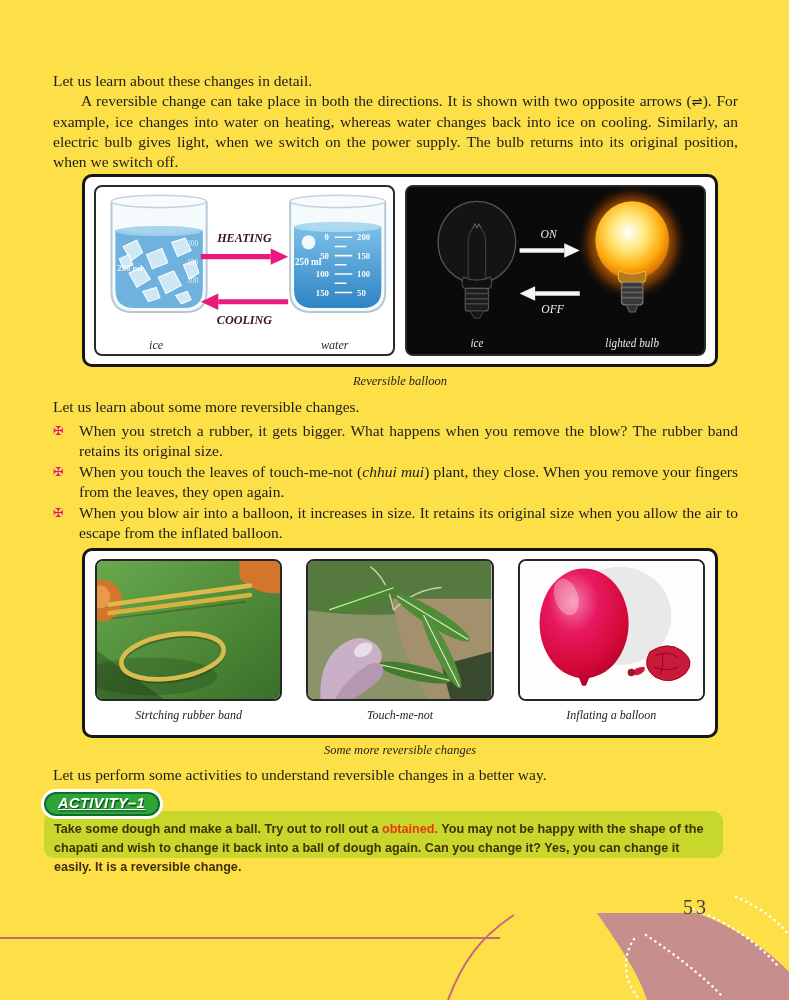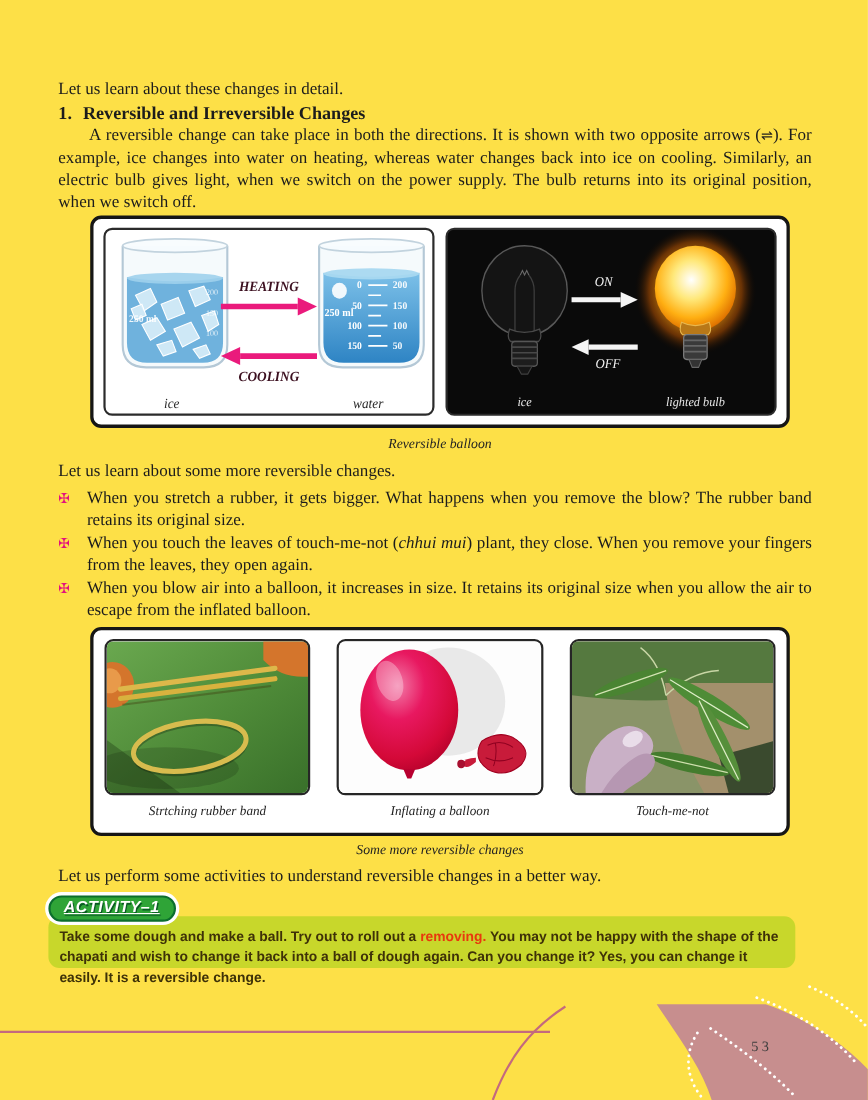--- a/index.html
+++ b/index.html
@@ -42,32 +42,31 @@
                   border-radius:10px; padding:9px 12px 0 10px; }
   .activity-text { font-family:"Liberation Sans", sans-serif; font-weight:bold; font-size:12.6px;
                    line-height:19px; color:#3e3108; }
   .chapati { color:#e8380d; }
   .badge { position:absolute; top:0; left:0; background:#2fa437; border:2px solid #0b6e2d;
            border-radius:15px; padding:1px 13px 3px 12px; box-shadow:0 0 0 3px #ffffff;
            font-family:"Liberation Sans", sans-serif; font-style:italic; font-weight:bold;
            font-size:14.5px; letter-spacing:.5px; color:#fff; text-shadow:1px 1.5px 0 #0a5a24;text-decoration:underline; }
 
   .footer-deco { position:absolute; left:0; top:895px; width:789px; height:105px; pointer-events:none; }
-  .page-num { position:absolute; left:683px; top:943px; font-size:13px; letter-spacing:3px;
+  .page-num { position:absolute; left:683px; top:896px; font-size:20px; letter-spacing:3px;
               color:#3d3d3d; z-index:2; }
 </style>
 </head>
 <body>
 
 <div class="page">
   <div class="content">
 
     <p class="body">Let us learn about these changes in detail.</p>
 
-    <h3 class="heading"><span class="h-num">1.</span><span>Reversible and Irreversible Changes</span></h3>
 
 
     <p class="body indent"><span>A reversible change can take place in both the directions. It is shown with two opposite arrows (</span><span class="sym">⇌</span><span>). For example, ice changes into water on heating, whereas water changes back into ice on cooling. Similarly, an electric bulb gives light, when we switch on the power supply. The bulb returns into its original position, when we switch off.</span></p>
 
     <div class="figure" style="margin-top:2px; height:193px;">
 
       <div class="panel">
         <svg width="100%" height="168" viewBox="0 0 306 164" preserveAspectRatio="none">
           <defs>
             <linearGradient id="waterGrad" x1="0" y1="0" x2="0" y2="1">
@@ -252,20 +251,58 @@
               <ellipse cx="85" cy="104" rx="58" ry="23" fill="none" stroke="rgba(0,0,0,0.25)" stroke-width="3"></ellipse>
               <ellipse cx="85" cy="101" rx="58" ry="23" fill="none" stroke="#d8bc4e" stroke-width="5"></ellipse>
             </g>
           </svg>
         </div>
         <div class="photo-cap">Strtching rubber band</div>
       </div>
       <div class="photo-cell">
         <div class="photo">
           <svg width="100%" height="138" viewBox="0 0 206 146" preserveAspectRatio="none">
+            <rect width="206" height="146" fill="#8a9468"></rect>
+            <path d="M0,0 L206,0 L206,40 Q110,66 0,52 Z" fill="#55793f"></path>
+            <path d="M95,40 L206,40 L206,146 L135,146 Q100,90 95,40 Z" fill="#a3906c"></path>
+            <path d="M150,110 L206,96 L206,146 L160,146 Z" fill="#3a4a2e"></path>
+            <g>
+              <path d="M96,52 Q90,20 70,6" stroke="#c9d6a6" stroke-width="1.5" fill="none"></path>
+              <path d="M96,52 Q120,30 150,28" stroke="#c9d6a6" stroke-width="1.5" fill="none"></path>
+              <g transform="rotate(30 140 60)">
+                  <ellipse cx="140" cy="60" rx="48" ry="9" fill="#4e8c36"></ellipse>
+                  <line x1="94" y1="60" x2="186" y2="60" stroke="#dfeec8" stroke-width="1.2"></line>
+                </g>
+              <g transform="rotate(62 150 95)">
+                  <ellipse cx="150" cy="95" rx="45" ry="8" fill="#568f3b"></ellipse>
+                  <line x1="107" y1="95" x2="193" y2="95" stroke="#dfeec8" stroke-width="1.2"></line>
+                </g>
+              <g transform="rotate(-18 60 40)">
+                  <ellipse cx="60" cy="40" rx="40" ry="8" fill="#4a8432"></ellipse>
+                  <line x1="22" y1="40" x2="98" y2="40" stroke="#d4e4b4" stroke-width="1.2"></line>
+                </g>
+              <g transform="rotate(12 120 118)">
+                  <ellipse cx="120" cy="118" rx="42" ry="8" fill="#447c2e"></ellipse>
+                  <line x1="80" y1="118" x2="160" y2="118" stroke="#cfe0ae" stroke-width="1.2"></line>
+                </g>
+            </g>
+            <g>
+              <path d="M14,146 Q12,108 36,90 Q58,74 76,88 Q90,100 76,114 Q52,138 46,146 Z" fill="#c9b0c6"></path>
+              <path d="M30,146 Q44,124 64,112 Q78,104 84,112 Q88,122 70,134 Q56,142 52,146 Z" fill="#b697b2"></path>
+              <g transform="rotate(-25 62 94)">
+                  <ellipse cx="62" cy="94" rx="11" ry="7" fill="#e9dde9"></ellipse>
+                </g>
+            </g>
+          </svg>
+        </div>
+        <div class="photo-cap">Touch-me-not</div>
+      </div>
+      <div class="photo-cell">
+        <div class="photo">
+          <svg width="100%" height="138" viewBox="0 0 206 146" preserveAspectRatio="none">
             <defs>
               <radialGradient id="balloonGrad" cx="0.38" cy="0.3" r="0.8">
                 <stop offset="0" stop-color="#f27ba8"></stop>
                   <stop offset="0.35" stop-color="#e81860"></stop>
                 <stop offset="0.75" stop-color="#d40938"></stop>
                   <stop offset="1" stop-color="#ad0028"></stop>
               </radialGradient>
             </defs>
             <rect width="206" height="146" fill="#fdfdfd"></rect>
             <ellipse cx="112" cy="58" rx="58" ry="52" fill="#d8d8d8" opacity="0.55"></ellipse>
@@ -279,66 +316,28 @@
             <g>
               <path d="M146,96 Q166,84 182,95 Q198,106 186,119 Q170,132 152,123 Q136,112 146,96 Z" fill="#c81b3a" stroke="#a00020" stroke-width="1"></path>
               <path d="M152,100 Q166,94 178,102 M150,112 Q164,118 178,112 M160,98 Q162,110 158,120" stroke="#8f0020" stroke-width="1" fill="none"></path>
               <path d="M140,116 Q131,124 126,119 Q128,112 140,112 Z" fill="#c81b3a"></path>
               <circle cx="125" cy="118" r="4" fill="#a81030"></circle>
             </g>
           </svg>
         </div>
         <div class="photo-cap">Inflating a balloon</div>
       </div>
-      <div class="photo-cell">
-        <div class="photo">
-          <svg width="100%" height="138" viewBox="0 0 206 146" preserveAspectRatio="none">
-            <rect width="206" height="146" fill="#8a9468"></rect>
-            <path d="M0,0 L206,0 L206,40 Q110,66 0,52 Z" fill="#55793f"></path>
-            <path d="M95,40 L206,40 L206,146 L135,146 Q100,90 95,40 Z" fill="#a3906c"></path>
-            <path d="M150,110 L206,96 L206,146 L160,146 Z" fill="#3a4a2e"></path>
-            <g>
-              <path d="M96,52 Q90,20 70,6" stroke="#c9d6a6" stroke-width="1.5" fill="none"></path>
-              <path d="M96,52 Q120,30 150,28" stroke="#c9d6a6" stroke-width="1.5" fill="none"></path>
-              <g transform="rotate(30 140 60)">
-                  <ellipse cx="140" cy="60" rx="48" ry="9" fill="#4e8c36"></ellipse>
-                  <line x1="94" y1="60" x2="186" y2="60" stroke="#dfeec8" stroke-width="1.2"></line>
-                </g>
-              <g transform="rotate(62 150 95)">
-                  <ellipse cx="150" cy="95" rx="45" ry="8" fill="#568f3b"></ellipse>
-                  <line x1="107" y1="95" x2="193" y2="95" stroke="#dfeec8" stroke-width="1.2"></line>
-                </g>
-              <g transform="rotate(-18 60 40)">
-                  <ellipse cx="60" cy="40" rx="40" ry="8" fill="#4a8432"></ellipse>
-                  <line x1="22" y1="40" x2="98" y2="40" stroke="#d4e4b4" stroke-width="1.2"></line>
-                </g>
-              <g transform="rotate(12 120 118)">
-                  <ellipse cx="120" cy="118" rx="42" ry="8" fill="#447c2e"></ellipse>
-                  <line x1="80" y1="118" x2="160" y2="118" stroke="#cfe0ae" stroke-width="1.2"></line>
-                </g>
-            </g>
-            <g>
-              <path d="M14,146 Q12,108 36,90 Q58,74 76,88 Q90,100 76,114 Q52,138 46,146 Z" fill="#c9b0c6"></path>
-              <path d="M30,146 Q44,124 64,112 Q78,104 84,112 Q88,122 70,134 Q56,142 52,146 Z" fill="#b697b2"></path>
-              <g transform="rotate(-25 62 94)">
-                  <ellipse cx="62" cy="94" rx="11" ry="7" fill="#e9dde9"></ellipse>
-                </g>
-            </g>
-          </svg>
-        </div>
-        <div class="photo-cap">Touch-me-not</div>
-      </div>
     </div>
     <div class="figcap" style="margin-top:4px">Some more reversible changes</div>
 
     <p class="body perform">Let us perform some activities to understand reversible changes in a better way.</p>
 
     <div class="activity">
       <div class="activity-box">
-        <div class="activity-text"><span>Take some dough and make a ball. Try out to roll out a </span><span class="chapati">removing.</span><span>  You may not be happy with the shape of the chapati and wish to change it back into a ball of dough again. Can you change it? Yes, you can change it easily. It is a reversible change.</span></div>
+        <div class="activity-text"><span>Take some dough and make a ball. Try out to roll out a </span><span class="chapati">obtained.</span><span>  You may not be happy with the shape of the chapati and wish to change it back into a ball of dough again. Can you change it? Yes, you can change it easily. It is a reversible change.</span></div>
       </div>
       <div class="badge">ACTIVITY–1</div>
     </div>
 
   </div>
 
   <svg class="footer-deco" viewBox="0 0 789 105">
     <line x1="0" y1="43" x2="500" y2="43" stroke="#c4697e" stroke-width="2"></line>
     <path d="M448,105 C462,68 480,42 514,20" fill="none" stroke="#c4697e" stroke-width="2"></path>
     <path d="M597,18 C617,48 638,76 647,105 L789,105 L789,77 C763,49 722,26 696,18 Z" fill="#c78e8e"></path>

